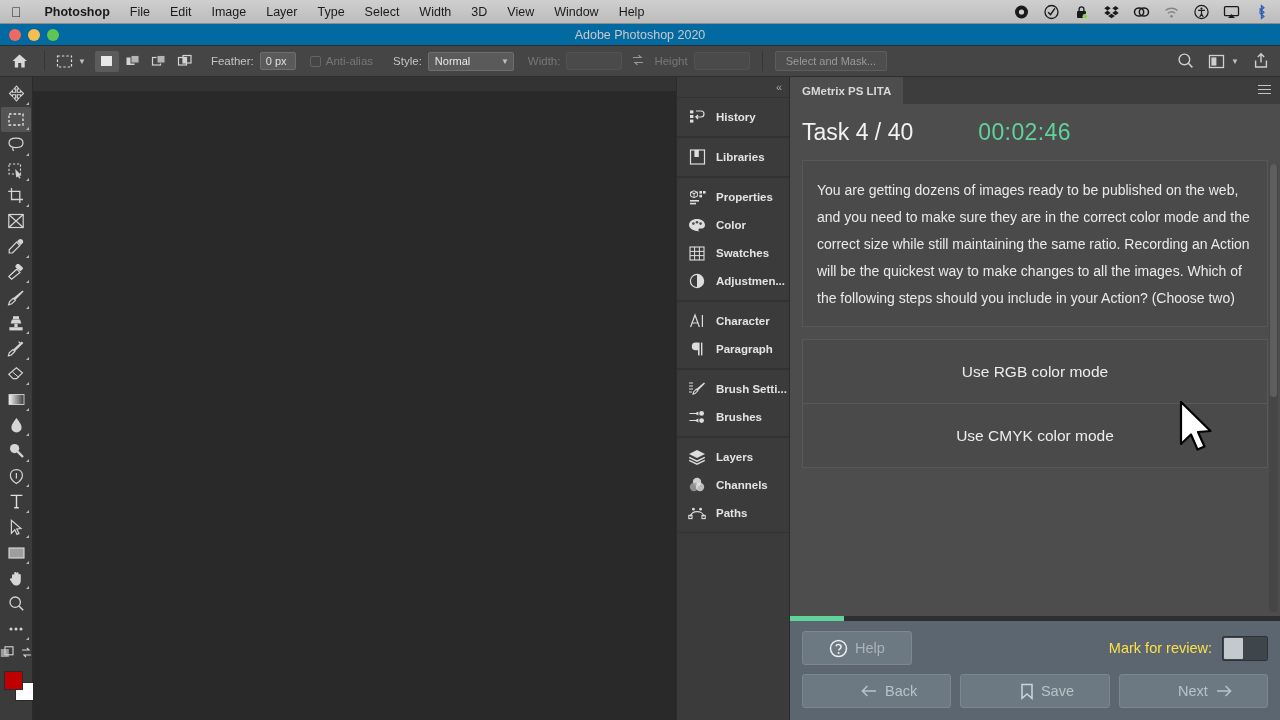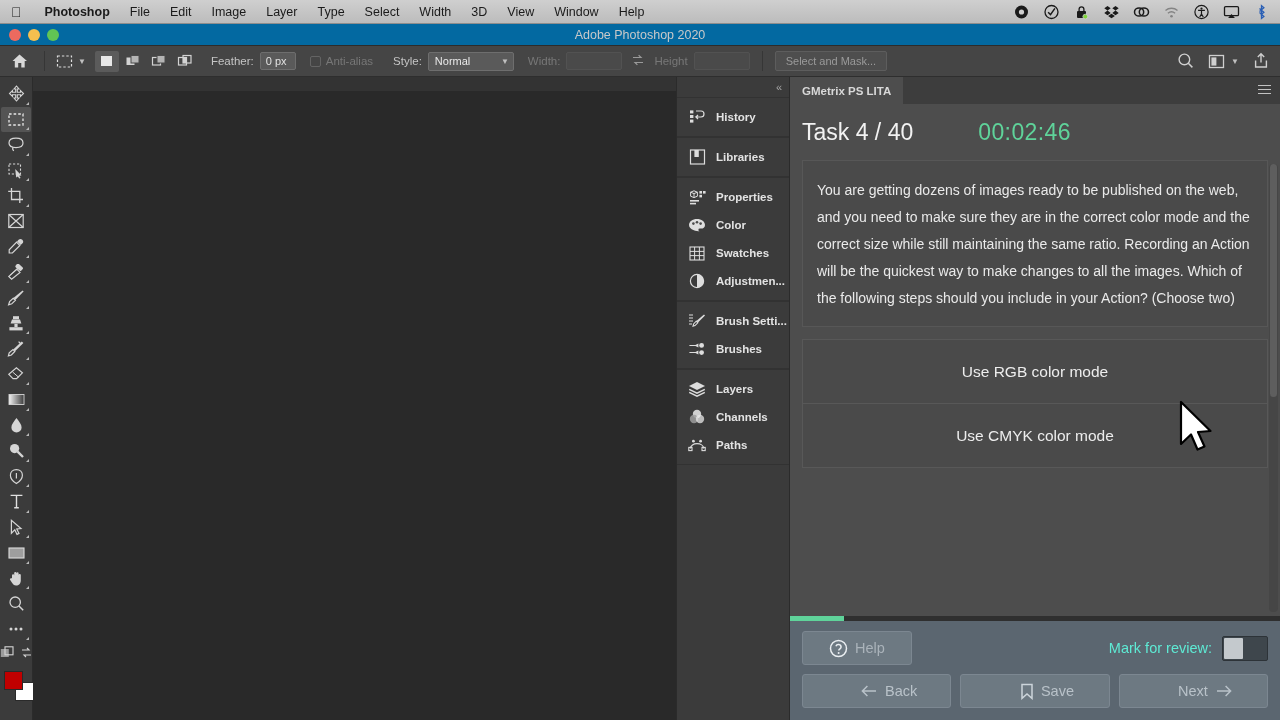--- a/index.html
+++ b/index.html
@@ -150,21 +150,21 @@
   .progress { height: 5px; background: #2f2f2f; position: relative; }
   .progress i { position: absolute; left: 0; top: 0; bottom: 0; background: #5fd39a; display: block; }
   .gm-foot { background: #5b6670; padding: 10px 12px 12px 12px; }
   .foot-row1 { display: flex; align-items: center; }
   .gbtn {
     background: #6d7982; border: 1px solid #7c8791; border-radius: 3px;
     color: #b9c2c9; font-size: 14.5px; height: 34px;
     display: flex; align-items: center; justify-content: center; gap: 7px;
   }
   .gbtn.help { width: 110px; color: #aab3ba; }
-  .mark-lbl { margin-left: auto; color: #5eead4; font-size: 14.5px; margin-right: 10px; }
+  .mark-lbl { margin-left: auto; color: #fde047; font-size: 14.5px; margin-right: 10px; }
   .toggle { width: 46px; height: 25px; background: #3e464c; border: 1px solid #2d3338; border-radius: 2px; position: relative; }
   .toggle i { position: absolute; left: 1px; top: 1px; width: 19px; bottom: 1px; background: #c4c9cd; border-radius: 1px; display: block; }
   .foot-row2 { display: flex; gap: 9px; margin-top: 9px; }
   .foot-row2 .gbtn { flex: 1; padding-left: 24px; }
   .gicon { display: flex; align-items: center; }
 
   
   .cursor { position: absolute; left: 1178px; top: 400px; width: 36px; height: 56px; pointer-events: none; }
 </style>
 </head>
@@ -572,20 +572,41 @@
         <span class="ico">
           <svg width="16" height="16" viewBox="0 0 16 16">
               <circle cx="8" cy="8" r="6.6" fill="none" stroke="#ddd" stroke-width="1.2"></circle>
               <path d="M8 1.4 a6.6 6.6 0 0 1 0 13.2 Z" fill="#ddd"></path>
             </svg>
         </span>
         <span class="txt">Adjustmen...</span>
       </div>
     </div>
 
+    <div class="dock-group">
+      <div class="dock-item">
+        <span class="ico">
+          <svg width="16" height="16" viewBox="0 0 16 16">
+              <path d="M1.6 14 L6 2 L10.4 14 M3.2 10 h5.6" fill="none" stroke="#ddd" stroke-width="1.2"></path>
+              <path d="M13.4 2 v12" stroke="#ddd" stroke-width="1.2"></path>
+            </svg>
+        </span>
+        <span class="txt">Character</span>
+      </div>
+      <div class="dock-item">
+        <span class="ico">
+          <svg width="16" height="16" viewBox="0 0 16 16">
+              <path d="M13 1.6 H6.6 a3.8 3.8 0 0 0 0 7.6 H9 V1.6" fill="#ddd"></path>
+              <rect x="9" y="1.6" width="1.6" height="12.8" fill="#ddd"></rect>
+              <rect x="12" y="1.6" width="1.4" height="12.8" fill="#ddd"></rect>
+            </svg>
+        </span>
+        <span class="txt">Paragraph</span>
+      </div>
+    </div>
 
     <div class="dock-group">
       <div class="dock-item">
         <span class="ico">
           <svg width="18" height="16" viewBox="0 0 18 16">
               <path d="M1 2 h4 M1 5 h4 M1 8 h4 M1 11 h3" stroke="#ddd" stroke-width="1.1"></path>
               <path d="M16 1.4 L17 2.4 L10 9.6 L8.4 8 Z" fill="#ddd"></path>
               <path d="M8.2 8.2 L9.8 9.8 L7 12.6 L5 13.2 L5.6 11 Z" fill="none" stroke="#ddd" stroke-width="1.1"></path>
             </svg>
         </span>

